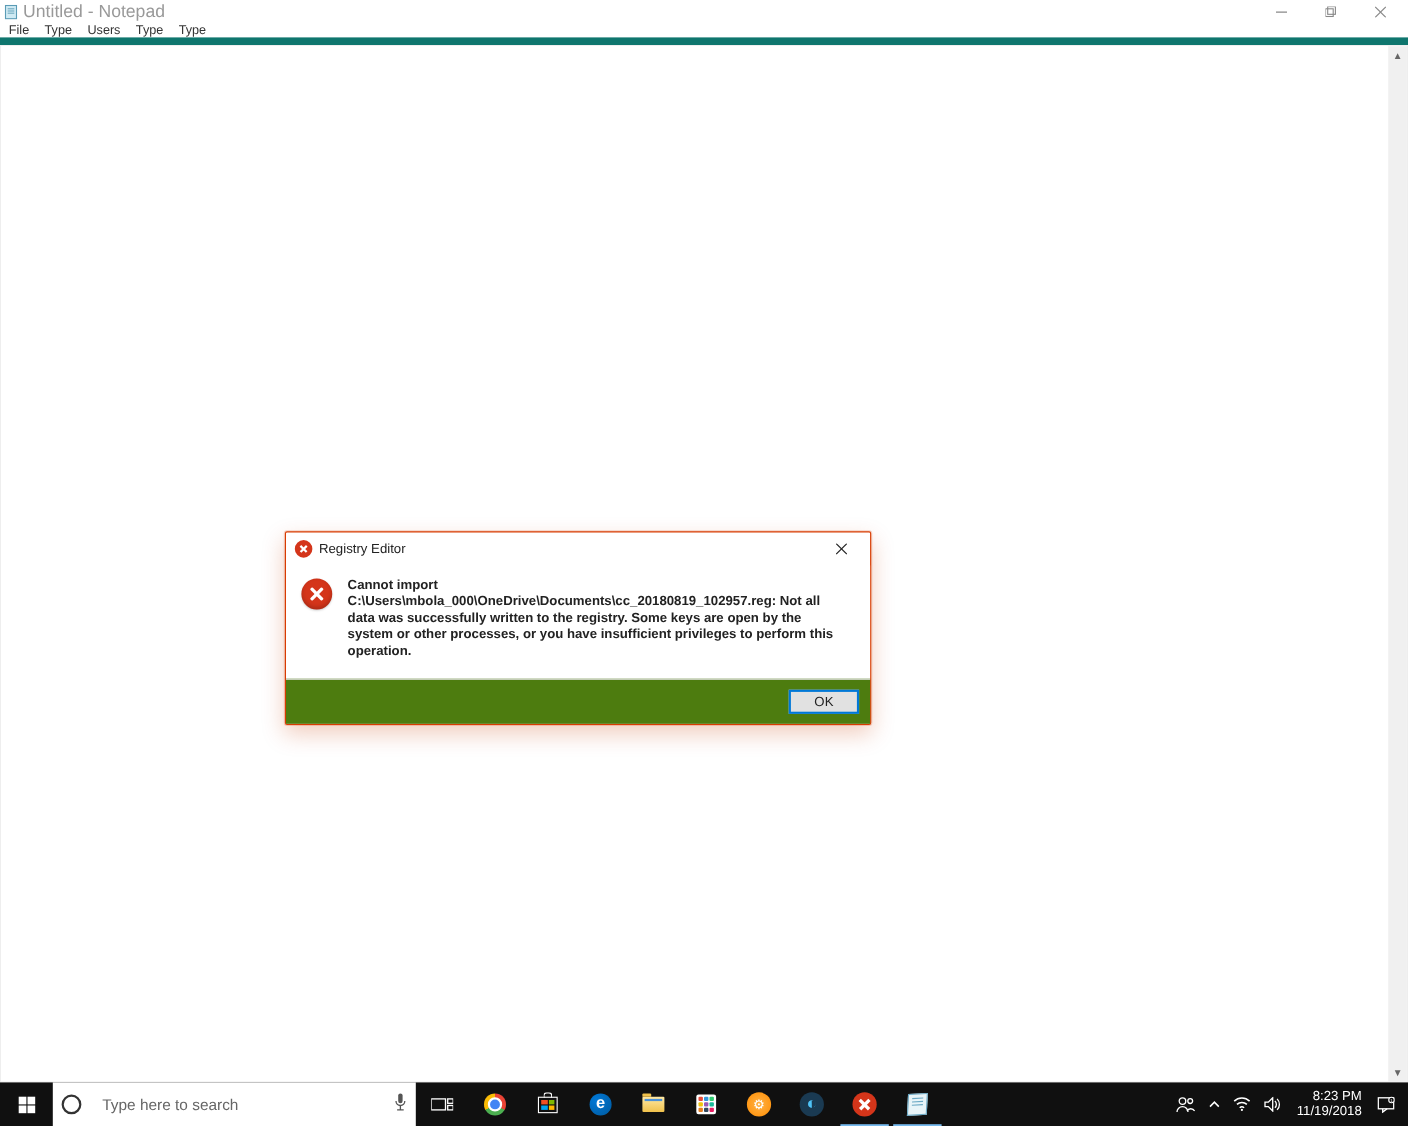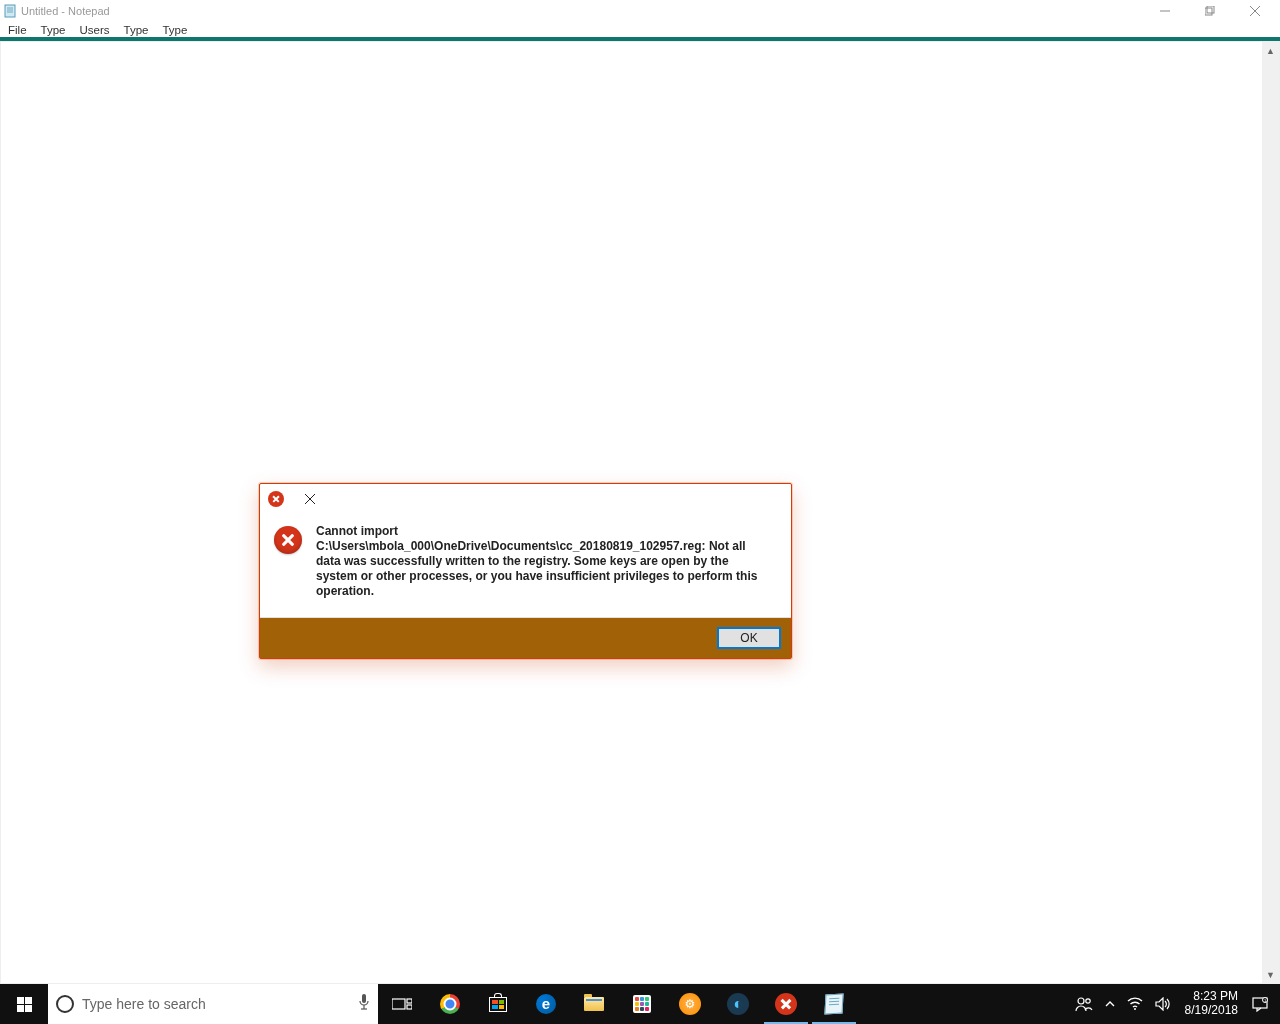--- a/index.html
+++ b/index.html
@@ -1,27 +1,27 @@
 <!DOCTYPE html>
 <html><head>
   <meta charset="utf-8">
   <style>
     * { box-sizing: border-box; margin: 0; padding: 0; }
     html, body { width: 1280px; height: 1024px; overflow: hidden; font-family: "Segoe UI", Tahoma, sans-serif; background: #fff; }
     
     
     .notepad-window { position: absolute; left: 0; top: 0; right: 0; bottom: 40px; background: #fff; display: flex; flex-direction: column; }
-    .notepad-titlebar { height: 22px; background: #fff; display: flex; align-items: center; padding: 0 3px; font-size: 11px; color: #999; }
+    .notepad-titlebar { height: 22px; background: #fff; display: flex; align-items: center; padding: 0 3px; font-size: 16px; color: #999; }
     .notepad-icon { width: 14px; height: 14px; margin-right: 4px; display:flex; align-items:center; justify-content:center; }
     .notepad-title { flex: 1; }
     .win-controls { display: flex; }
     .win-btn { width: 45px; height: 20px; display: flex; align-items: center; justify-content: center; color: #888; font-size: 10px; cursor: default; }
     .win-btn svg { stroke: #888; }
     
-    .notepad-menu { height: 19px; background: #fff; display: flex; align-items: center; padding: 0 1px; font-size: 11.5px; color: #333; border-bottom: 4px solid #0f766e; }
+    .notepad-menu { height: 19px; background: #fff; display: flex; align-items: center; padding: 0 1px; font-size: 11.5px; color: #333; border-bottom: 7px solid #0f766e; }
     .notepad-menu-item { padding: 1px 7px; cursor: default; }
     
     .notepad-body { flex: 1; position: relative; background: #fff; border: 1px solid #eee; }
     .notepad-text { width: calc(100% - 17px); height: 100%; border: none; resize: none; outline: none; font-family: Consolas, monospace; font-size: 11px; padding: 1px 2px; }
     .scrollbar-v { position: absolute; right: 0; top: 0; bottom: 0; width: 17px; background: #f0f0f0; }
     .scroll-arrow { width: 17px; height: 17px; display:flex; align-items:center; justify-content:center; color:#666; font-size:9px; }
     .scroll-arrow.up { position:absolute; top:0; }
     .scroll-arrow.down { position:absolute; bottom:0; }
     
     
@@ -35,30 +35,30 @@
     .dlg-close { width: 40px; height: 26px; display:flex; align-items:center; justify-content:center; color:#222; cursor:default; }
     .dlg-close svg { width:10px; height:10px; }
     
     .dlg-body { padding: 10px 12px 18px 14px; display: flex; gap: 14px; font-size: 12px; color: #222; line-height: 1.25; background:#fff; }
     .dlg-body-icon { width: 28px; height: 28px; border-radius: 50%; background: #d4351a; flex-shrink: 0; position:relative; margin-top:2px; box-shadow: inset 0 -2px 4px rgba(0,0,0,0.2), 0 1px 2px rgba(0,0,0,0.2); }
     .dlg-body-icon::before, .dlg-body-icon::after { content:""; position:absolute; width:15px; height:3px; background:#fff; top:50%; left:50%; border-radius:1px; }
     .dlg-body-icon::before { transform: translate(-50%,-50%) rotate(45deg); }
     .dlg-body-icon::after { transform: translate(-50%,-50%) rotate(-45deg); }
     .dlg-msg { flex:1; padding-right: 10px; font-weight: bold; }
     
-    .dlg-footer { background: #a16207; border-top: 1px solid #e1e1e1; padding: 9px 10px; text-align: right; }
+    .dlg-footer { background: #4d7c0f; border-top: 1px solid #e1e1e1; padding: 9px 10px; text-align: right; }
     .dlg-ok { min-width: 64px; padding: 2px 18px; font-size: 12px; background: #e1e1e1; border: 2px solid #0078d7; color: #222; cursor:default; font-family:inherit; }
     
     
     .taskbar { position: absolute; left: 0; right: 0; bottom: 0; height: 40px; background: #101010; display: flex; align-items: stretch; color: #fff; }
     .start-btn { width: 48px; display:flex; align-items:center; justify-content:center; }
     .start-logo { width:15px; height:15px; display:grid; grid-template-columns:1fr 1fr; grid-template-rows:1fr 1fr; gap:1px; transform: skewX(0deg); }
     .start-logo div { background:#fff; }
     
-    .search-box { width: 330px; background:#fff; display:flex; align-items:center; padding: 0 8px; gap:8px; position:relative; }
+    .search-box { width: 330px; background:#fff; display:flex; align-items:center; padding: 0 8px; gap:19px; position:relative; }
     .cortana-ring { width:18px; height:18px; border:2px solid #333; border-radius:50%; }
     .search-placeholder { flex:1; color:#666; font-size:14px; }
     .mic-icon { color:#555; }
     
     .taskview-btn { width:48px; display:flex; align-items:center; justify-content:center; }
     
     .task-icons { display:flex; align-items:stretch; }
     .task-item { width:48px; display:flex; align-items:center; justify-content:center; position:relative; }
     .task-item.active::after { content:""; position:absolute; bottom:0; left:2px; right:2px; height:2px; background:#76b9ed; }
     
@@ -160,20 +160,21 @@
     <div class="scrollbar-v">
       <div class="scroll-arrow up">▲</div>
       <div class="scroll-arrow down">▼</div>
     </div>
   </div>
 </div>
 
 <div class="dialog">
   <div class="dlg-titlebar">
     <span class="dlg-title-icon"></span>
+    <span class="dlg-title">Registry Editor</span>
     <div class="dlg-close">
       <svg viewBox="0 0 10 10">
           <line x1="0" y1="0" x2="10" y2="10" stroke="#222" stroke-width="1"></line>
           <line x1="10" y1="0" x2="0" y2="10" stroke="#222" stroke-width="1"></line>
         </svg>
     </div>
   </div>
   <div class="dlg-body">
     <div class="dlg-body-icon"></div>
     <div class="dlg-msg">Cannot import C:\Users\mbola_000\OneDrive\Documents\cc_20180819_102957.reg: Not all data was successfully written to the registry.  Some keys are open by the system or other processes, or you have insufficient privileges to perform this operation.</div>
@@ -297,21 +298,21 @@
     </div>
     <div class="tray-item">
       <svg width="16" height="14" viewBox="0 0 16 14">
           <polygon points="1,5 4,5 8,1 8,13 4,9 1,9" fill="none" stroke="#fff" stroke-width="1.2"></polygon>
           <path d="M10 4 a4 4 0 0 1 0 6" fill="none" stroke="#fff" stroke-width="1.2"></path>
           <path d="M12 2 a7 7 0 0 1 0 10" fill="none" stroke="#fff" stroke-width="1.2"></path>
         </svg>
     </div>
     <div class="tray-clock">
       <span>8:23 PM</span>
-      <span>8/19/2018</span>
+      <span>11/19/2018</span>
     </div>
     <div class="tray-item">
       <svg width="16" height="16" viewBox="0 0 16 16">
           <rect x="1" y="2" width="14" height="10" fill="none" stroke="#fff" stroke-width="1.2"></rect>
           <polyline points="5,12 5,15 9,12" fill="none" stroke="#fff" stroke-width="1.2"></polyline>
           <circle cx="13" cy="4" r="2.5" fill="#101010" stroke="#fff" stroke-width="1"></circle>
           <text x="13" y="6" font-size="4" fill="#fff" text-anchor="middle">1</text>
         </svg>
     </div>
   </div>

